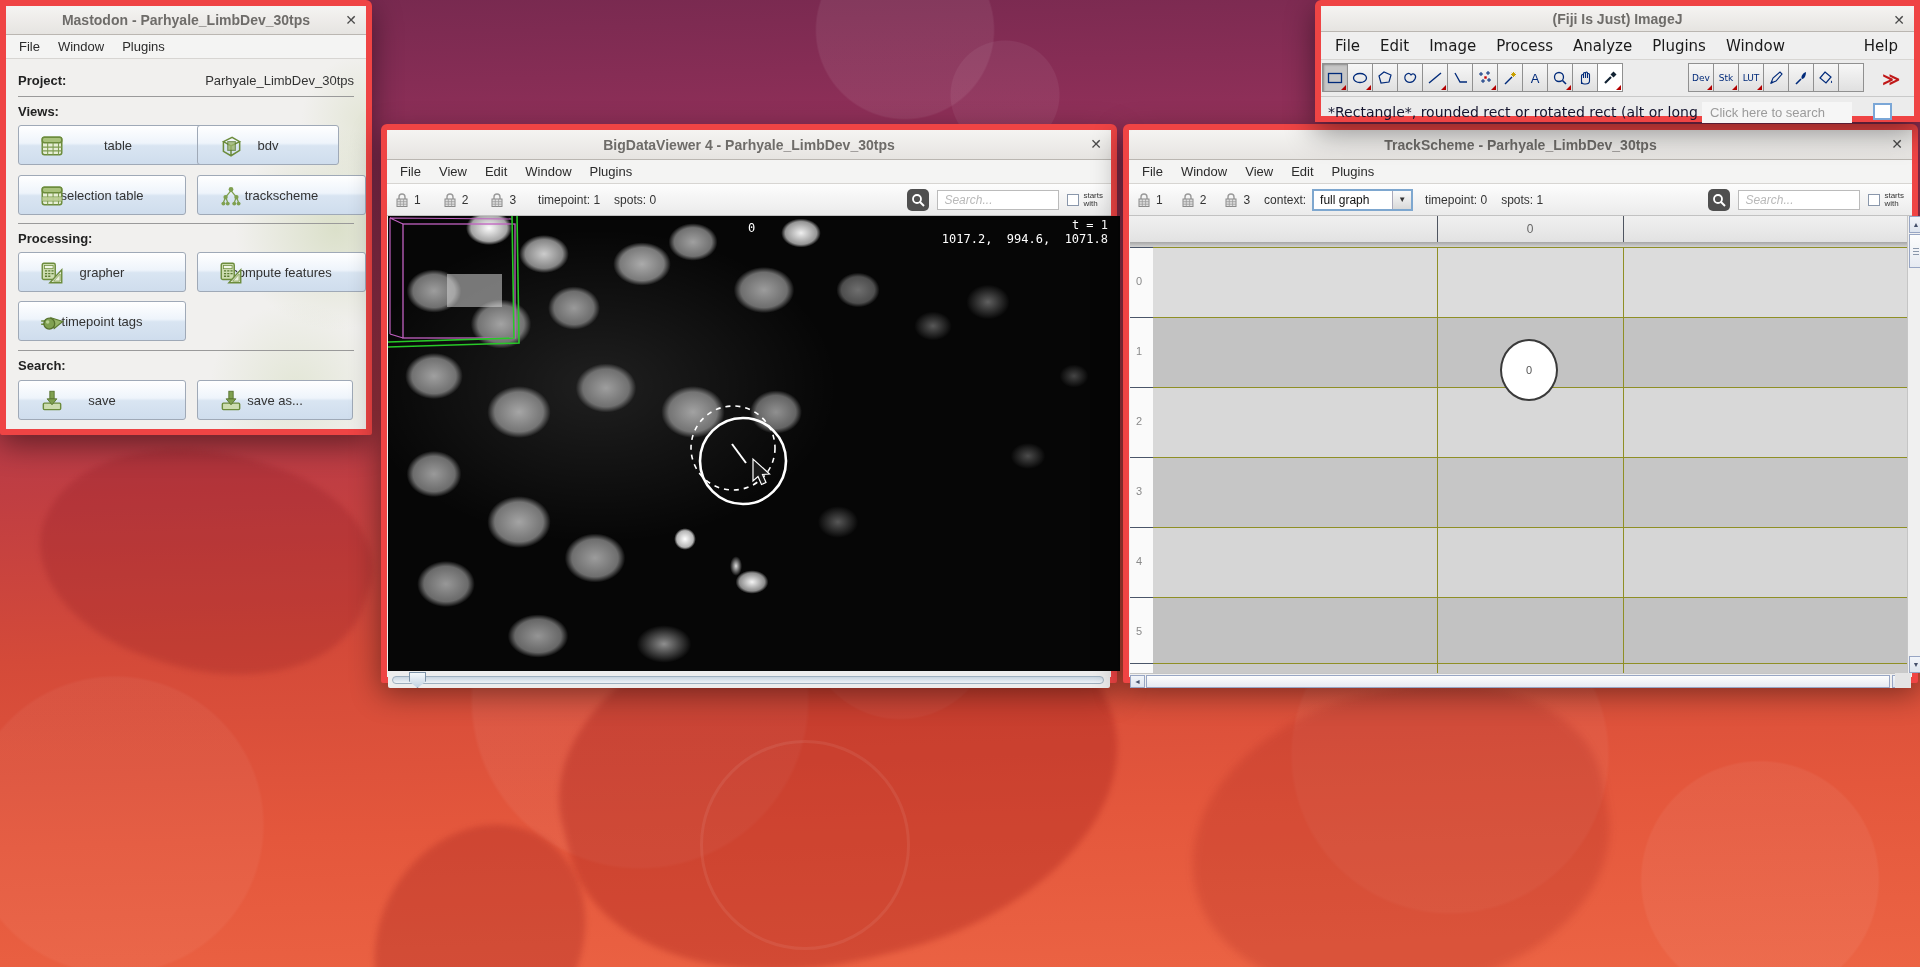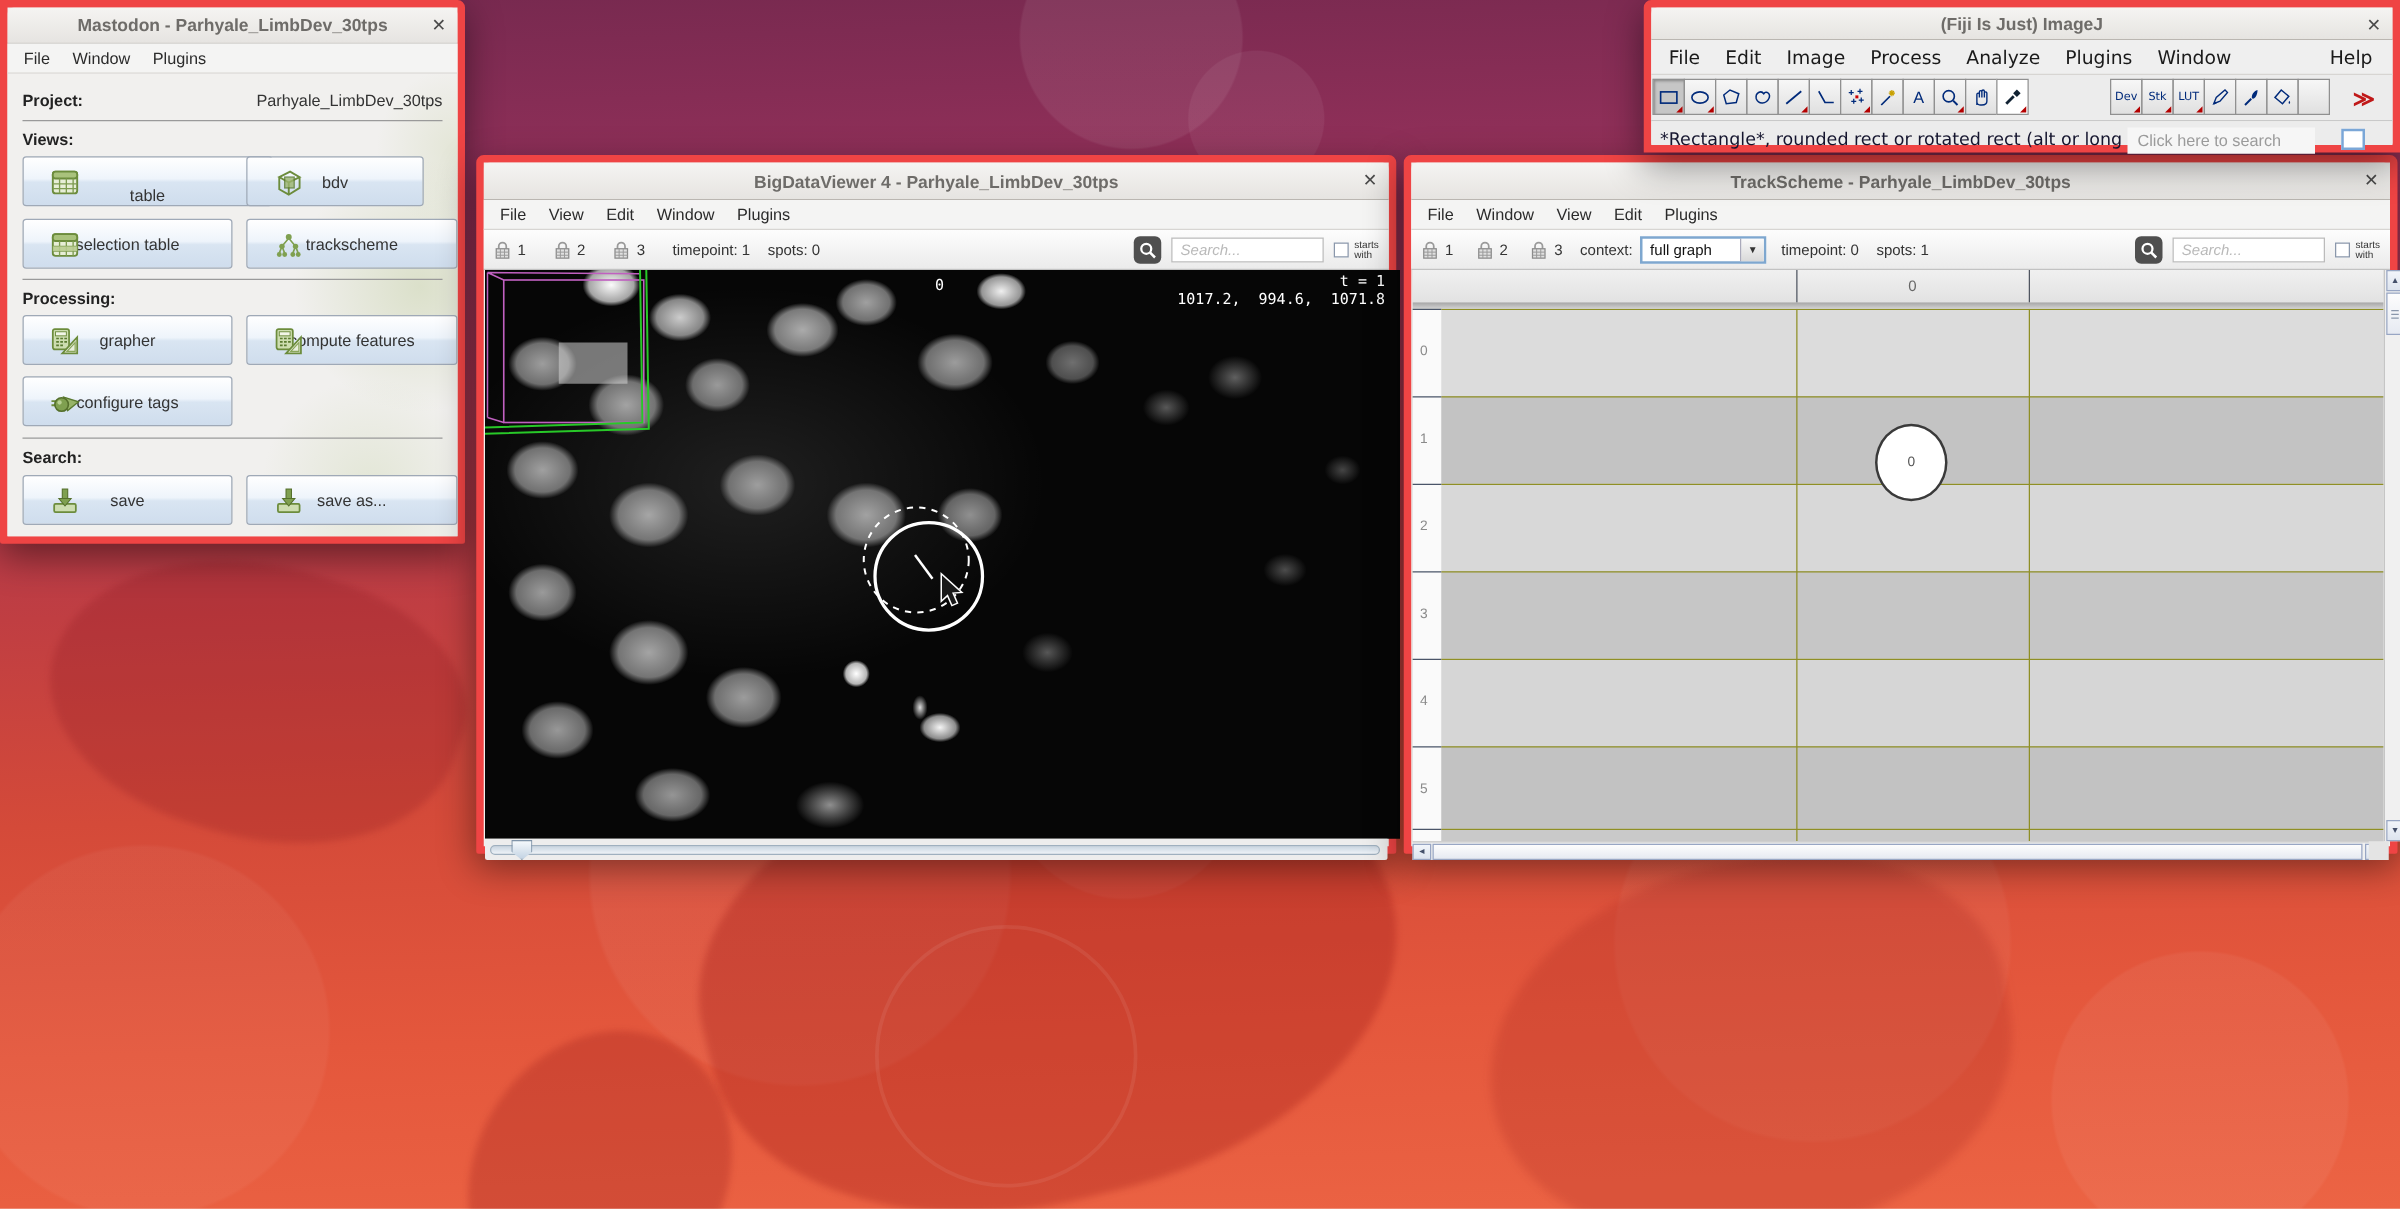--- a/index.html
+++ b/index.html
@@ -166,21 +166,21 @@
     <span class="menu-item">File</span>
     <span class="menu-item">Window</span>
     <span class="menu-item">Plugins</span>
   </div>
   <div class="content">
     <div class="m-label" style="left:12px;top:14px;">Project:</div>
     <div style="position:absolute;right:12px;top:14px;font-size:13px;color:#333;">Parhyale_LimbDev_30tps</div>
     <div class="m-sep" style="top:37px;"></div>
     <div class="m-label" style="left:12px;top:45px;">Views:</div>
 
-    <div class="mbtn" style="left:12px;top:66px;width:200px;align-items:flex-end;">
+    <div class="mbtn" style="left:12px;top:66px;width:200px;">
       <span class="ic">
           <svg viewBox="0 0 24 24" width="26" height="26">
             <rect x="3" y="4" width="18" height="16" rx="2" fill="#e7eed6" stroke="#6c8c3c" stroke-width="1.4"></rect>
             <rect x="3" y="4" width="18" height="5" rx="2" fill="#a9c27c" stroke="#6c8c3c" stroke-width="1.4"></rect>
             <path d="M8 9v11M13 9v11M18 9v11M3 13h18M3 16.5h18" stroke="#7e9c50" stroke-width="1"></path>
           </svg>
         </span>
       <span class="lbl">table</span>
     </div>
     <div class="mbtn" style="left:191px;top:66px;width:142px;">
@@ -248,37 +248,37 @@
     </div>
     <div class="mbtn" style="left:12px;top:242px;width:168px;">
       <span class="ic">
           <svg viewBox="0 0 24 24" width="26" height="26">
             <path d="M2 11h6M2 14h6" stroke="#6c8c3c" stroke-width="1.4"></path>
             <polygon points="11,8 22,11.5 14,18" fill="#97b468" stroke="#5a7a30" stroke-width="1"></polygon>
             <circle cx="9.5" cy="13.5" r="5" fill="#7fa050" stroke="#55702c" stroke-width="1.2"></circle>
             <circle cx="8" cy="12" r="1.6" fill="#b9d093"></circle>
           </svg>
         </span>
-      <span class="lbl">configure tags</span>
+      <span class="lbl">timepoint tags</span>
     </div>
 
     <div class="m-sep" style="top:291px;"></div>
     <div class="m-label" style="left:12px;top:299px;">Search:</div>
 
     <div class="mbtn" style="left:12px;top:321px;width:168px;">
       <span class="ic">
           <svg viewBox="0 0 24 24" width="26" height="26">
             <rect x="4" y="14" width="16" height="6" rx="1" fill="#cdddb0" stroke="#6c8c3c" stroke-width="1.3"></rect>
             <rect x="10" y="3" width="4" height="7" fill="#7fa050" stroke="#55702c" stroke-width="0.8"></rect>
             <polygon points="7.5,10 16.5,10 12,15.5" fill="#7fa050" stroke="#55702c" stroke-width="0.8"></polygon>
           </svg>
         </span>
       <span class="lbl">save</span>
     </div>
-    <div class="mbtn" style="left:191px;top:321px;width:169px;">
+    <div class="mbtn" style="left:191px;top:321px;width:156px;">
       <span class="ic">
           <svg viewBox="0 0 24 24" width="26" height="26">
             <rect x="4" y="14" width="16" height="6" rx="1" fill="#cdddb0" stroke="#6c8c3c" stroke-width="1.3"></rect>
             <rect x="10" y="3" width="4" height="7" fill="#7fa050" stroke="#55702c" stroke-width="0.8"></rect>
             <polygon points="7.5,10 16.5,10 12,15.5" fill="#7fa050" stroke="#55702c" stroke-width="0.8"></polygon>
           </svg>
         </span>
       <span class="lbl">save as...</span>
     </div>
   </div>

